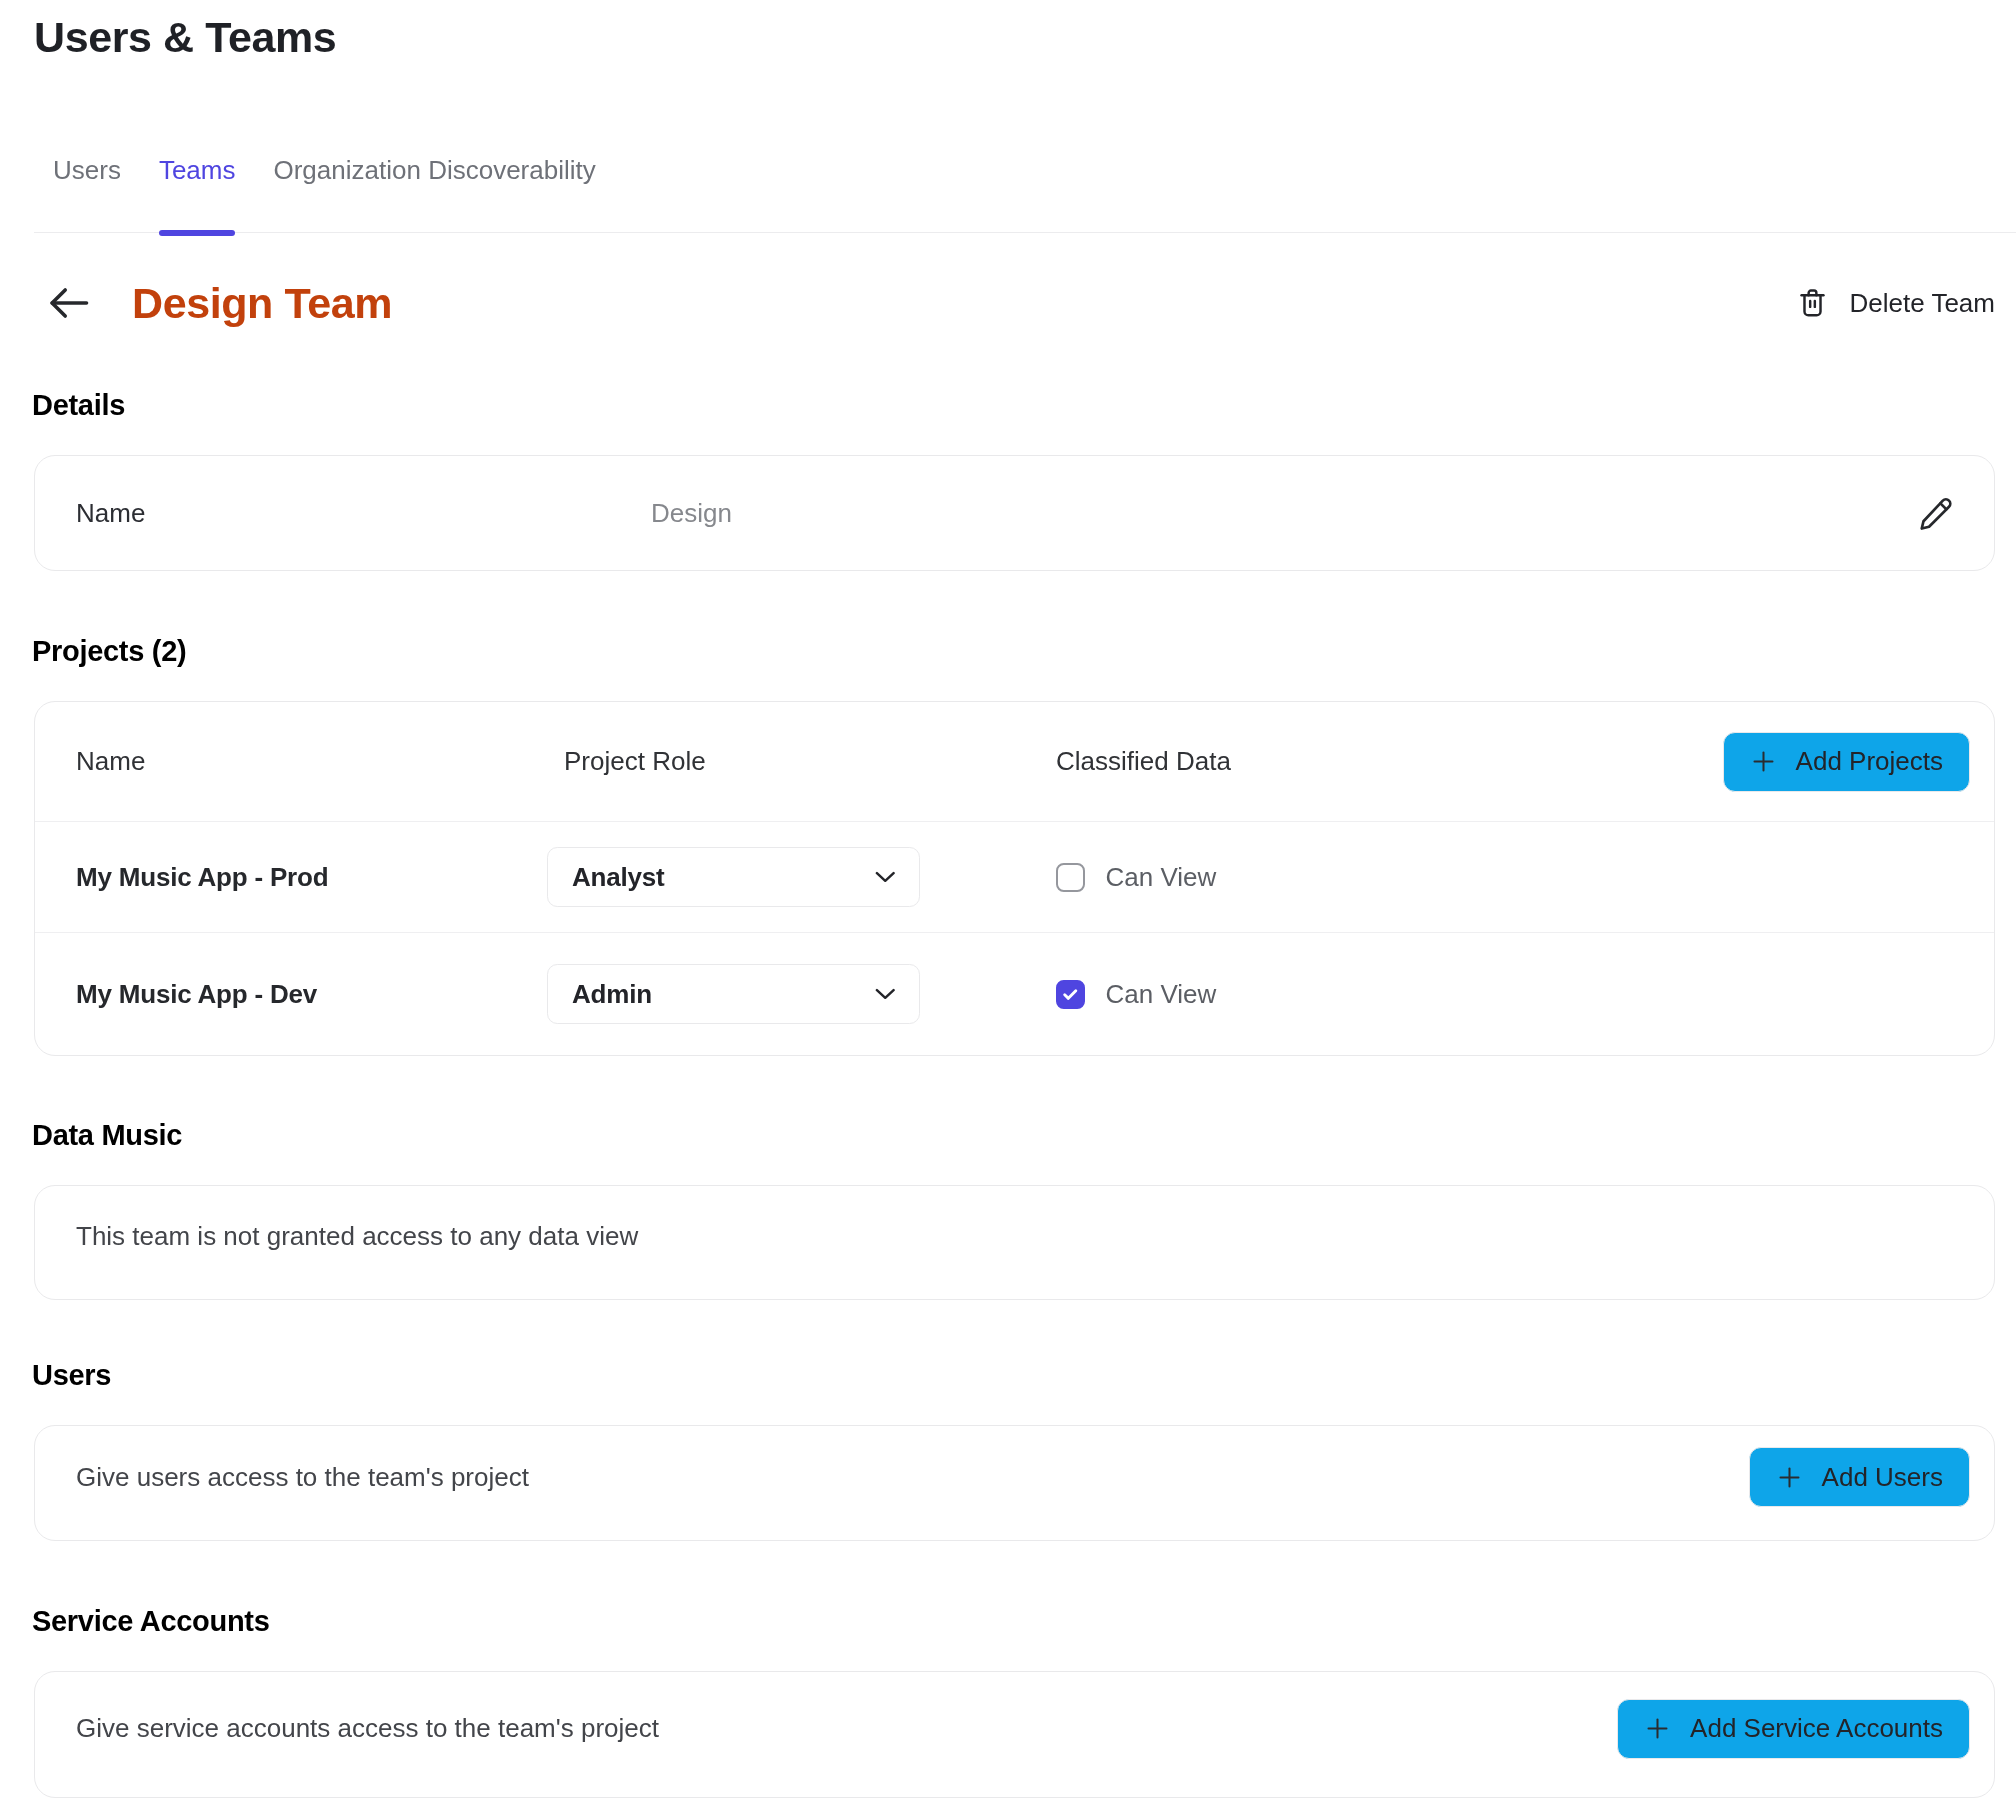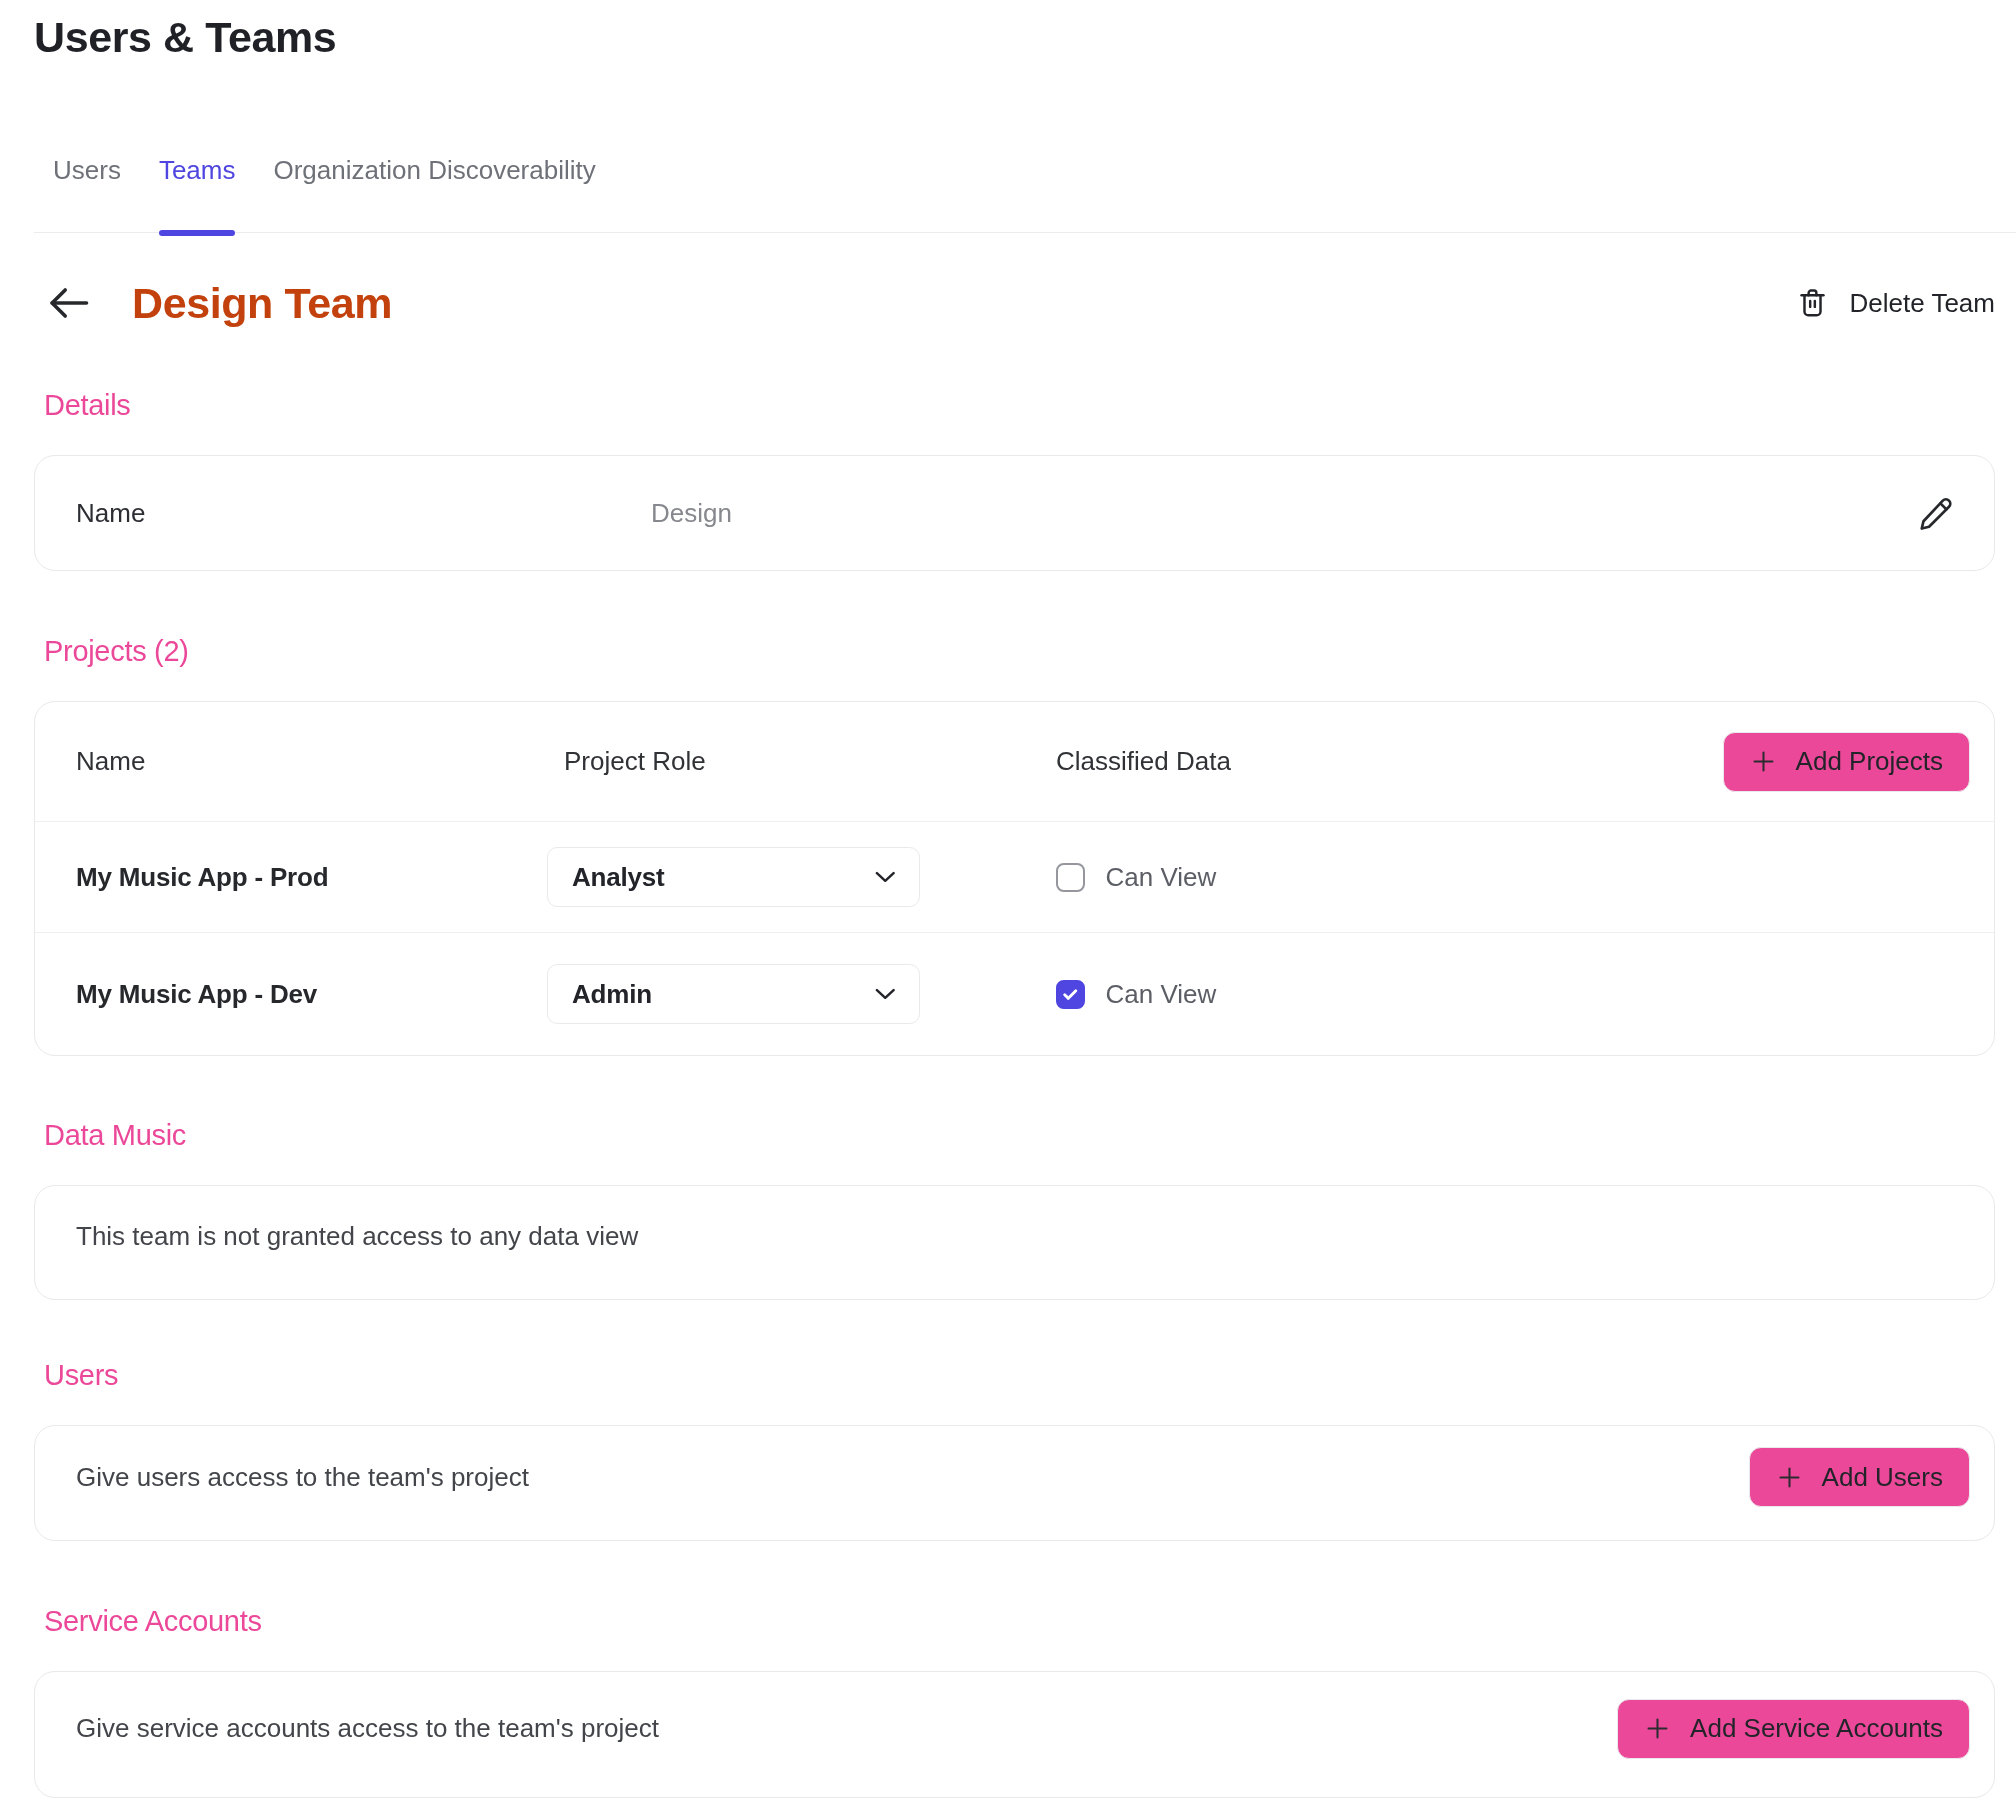--- a/index.html
+++ b/index.html
@@ -35,21 +35,21 @@
   .back-btn{
     background:none;border:none;cursor:pointer;margin-left:12px;width:45px;height:39px;
     display:flex;align-items:center;justify-content:center;color:#26282c;
   }
   .team-title{font-size:43px;font-weight:700;letter-spacing:-0.4px;margin-left:41px;line-height:51px;color:#c2410c;text-align:center;}
   .delete-btn{
     margin-left:auto;display:flex;align-items:center;gap:22px;background:none;border:none;
     cursor:pointer;font-family:inherit;font-size:26px;font-weight:500;color:#232429;padding:0;
   }
   
-  .section-h{font-size:29px;font-weight:400;letter-spacing:-0.3px;line-height:36px;margin-left:44px;color:#ec4899;}
+  .section-h{font-size:29px;font-weight:700;letter-spacing:-0.3px;line-height:36px;margin-left:32px;color:#000000;}
   .h-details{margin-top:53px;}
   .h-projects{margin-top:62px;}
   .h-dataviews{margin-top:61px;}
   .h-users{margin-top:57px;}
   .h-service{margin-top:62px;}
   
   .card{
     margin:32px 22px 0 34px;border:1.7px solid var(--border);border-radius:21px;background:#fff;
   }
   .details-card{height:116px;display:flex;align-items:center;padding:0 36px 0 41px;}
@@ -85,21 +85,21 @@
     width:29px;height:29px;border-radius:7.7px;border:2.6px solid #95979d;background:#fff;
     display:flex;align-items:center;justify-content:center;cursor:pointer;flex:none;
   }
   .checkbox svg{display:none;}
   .checkbox.checked{background:var(--accent);border-color:var(--accent);}
   .checkbox.checked svg{display:block;}
   .can-view-label{font-size:26px;color:#5b5e64;}
   
   .btn{
     display:inline-flex;align-items:center;gap:19px;height:60px;padding:0 26px;
-    border:1.7px solid var(--border);border-radius:12px;background:#ec4899;cursor:pointer;
+    border:1.7px solid var(--border);border-radius:12px;background:#0ea5e9;cursor:pointer;
     font-family:inherit;font-size:26px;font-weight:500;color:#232429;white-space:nowrap;
   }
   .btn svg{flex:none;color:#2a2c30;}
   
   .simple-card{height:115px;display:flex;align-items:center;padding:0 24px 12px 41px;}
   .simple-card .empty-text{font-size:26px;color:#43454a;}
   .users-card{height:116px;}
   .service-card{height:127px;}
   .spacer{flex:1;}
 </style>

